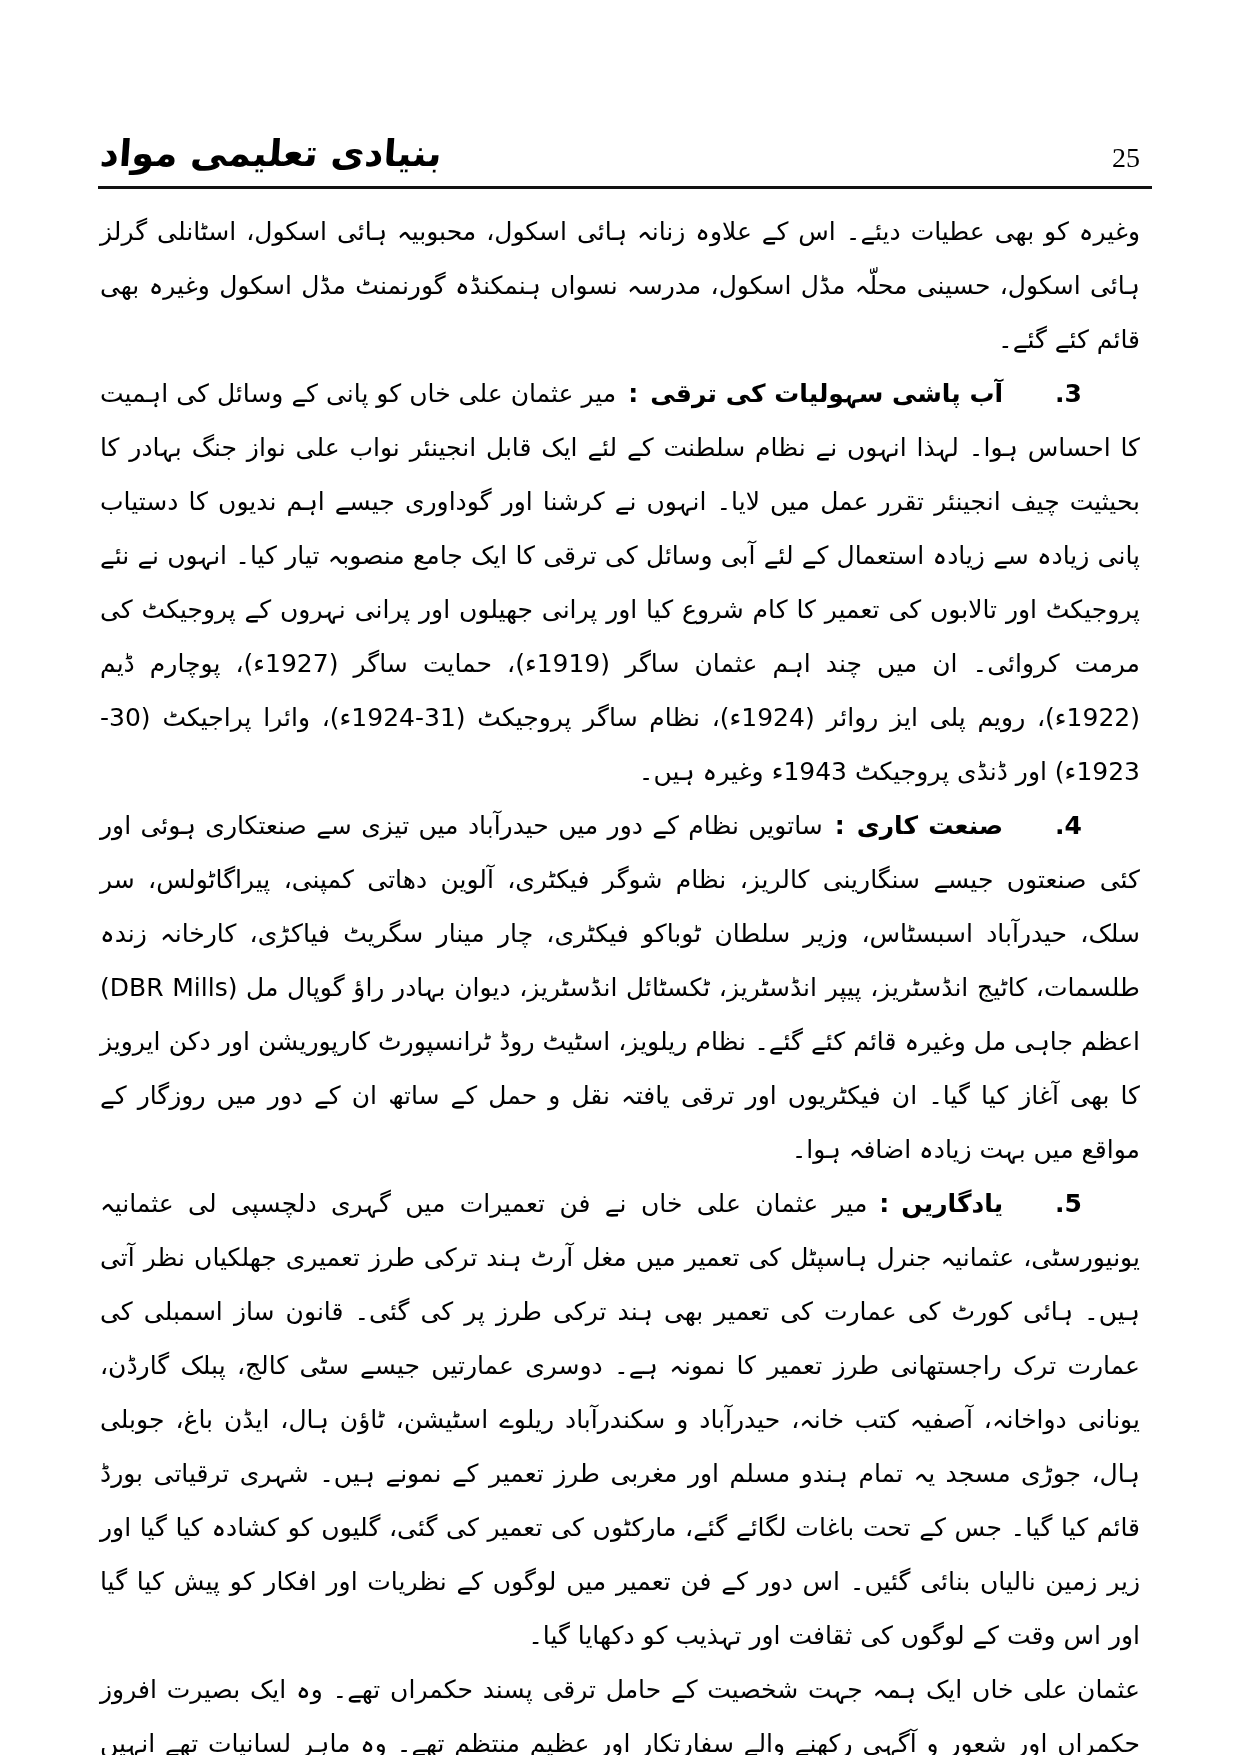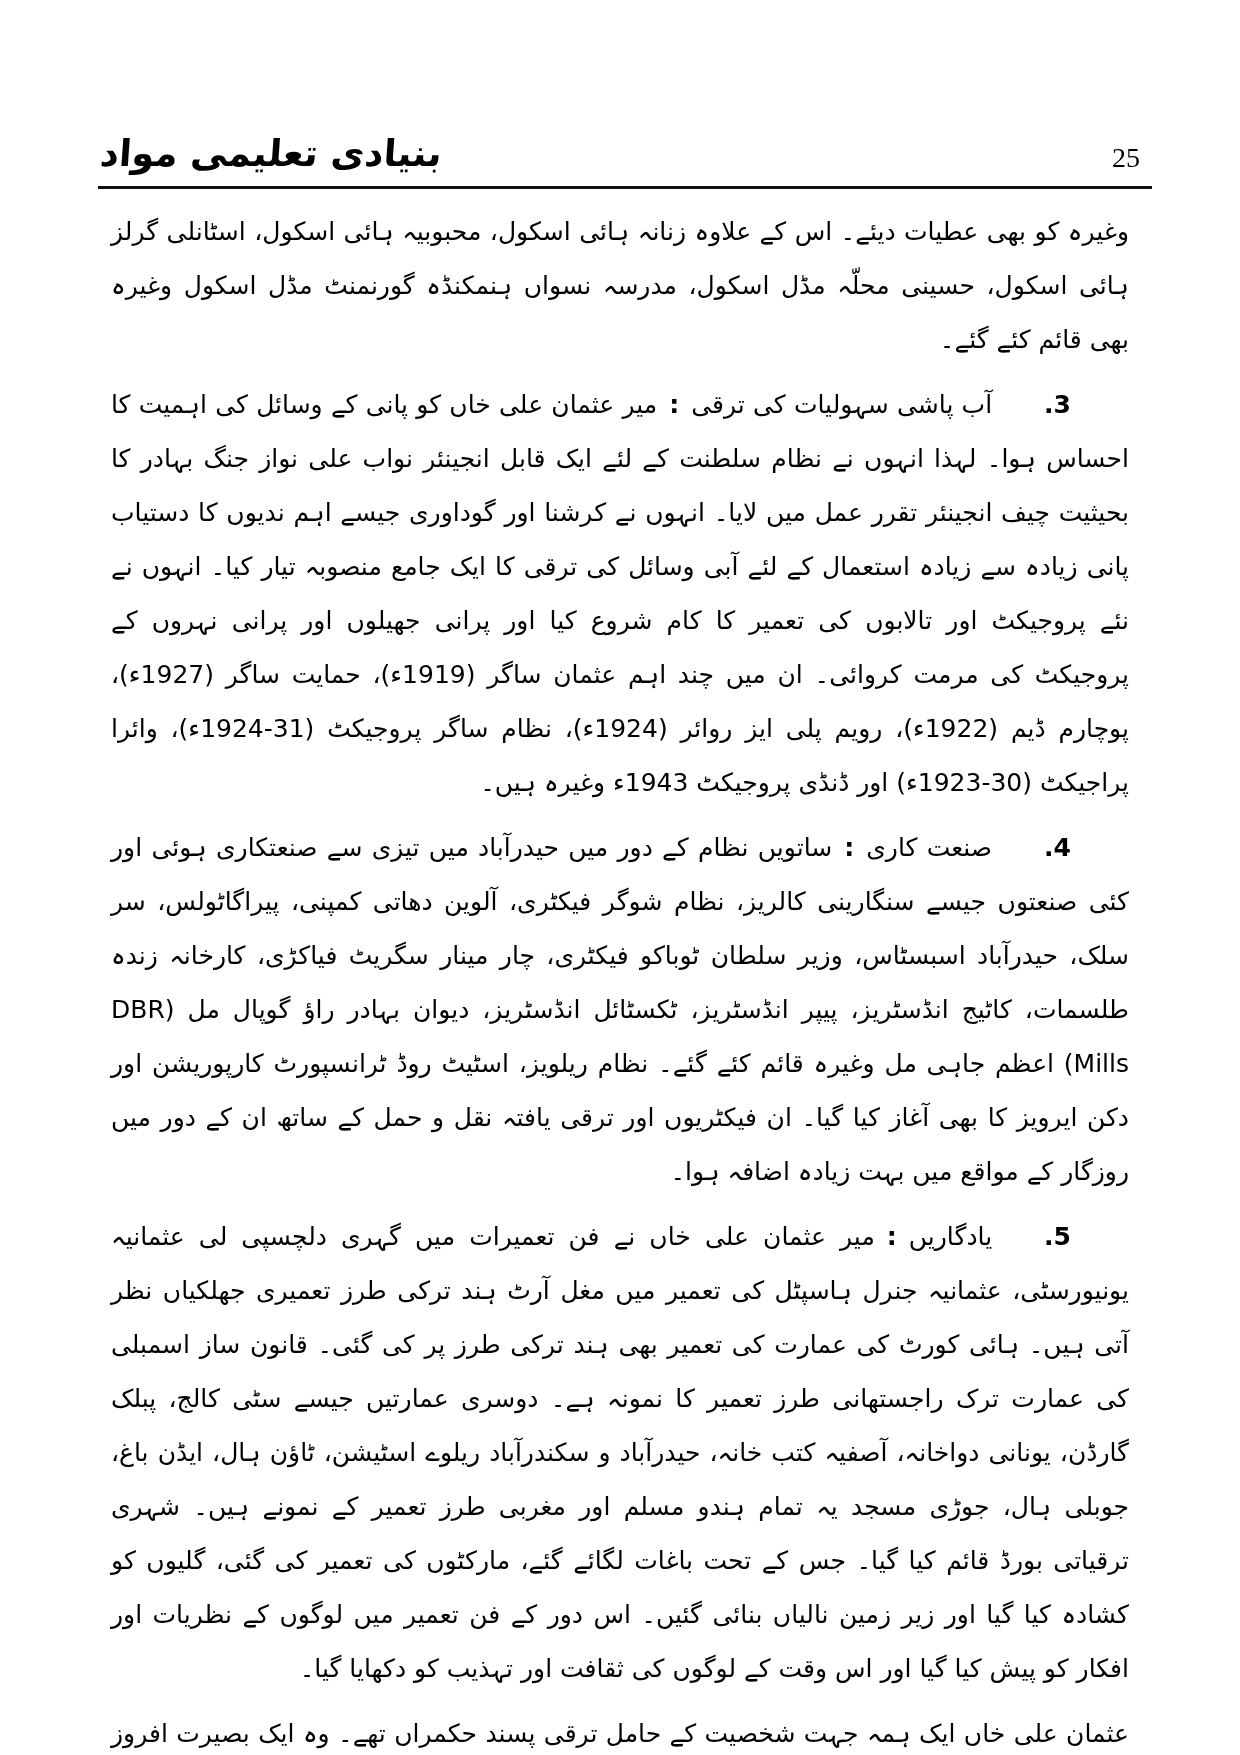--- a/index.html
+++ b/index.html
@@ -40,28 +40,28 @@
     border-top: 3px solid #111111;
     margin: 10px -12px 0 -2px;
   }
   .body-text {
     direction: rtl;
     margin-top: 16px;
     font-size: 25px;
     line-height: 54px;
     text-align: justify;
   }
-  .para { margin: 11px; }
+  .para { margin: 0; }
   .item-para { text-indent: 58px; }
   .item-number {
     font-weight: bold;
     margin-left: 52px; 
     white-space: nowrap;
   }
-  .item-heading { font-weight: normal; }
+  .item-heading { font-weight: bold; }
   .item-separator { margin: 0 12px; font-weight: bold; }
 </style>
 </head>
 <body>
 
 <div class="page">
 
   <div class="page-header">
     <span class="doc-title" dir="rtl">بنیادی تعلیمی مواد</span>
     <span class="page-number">25</span>

